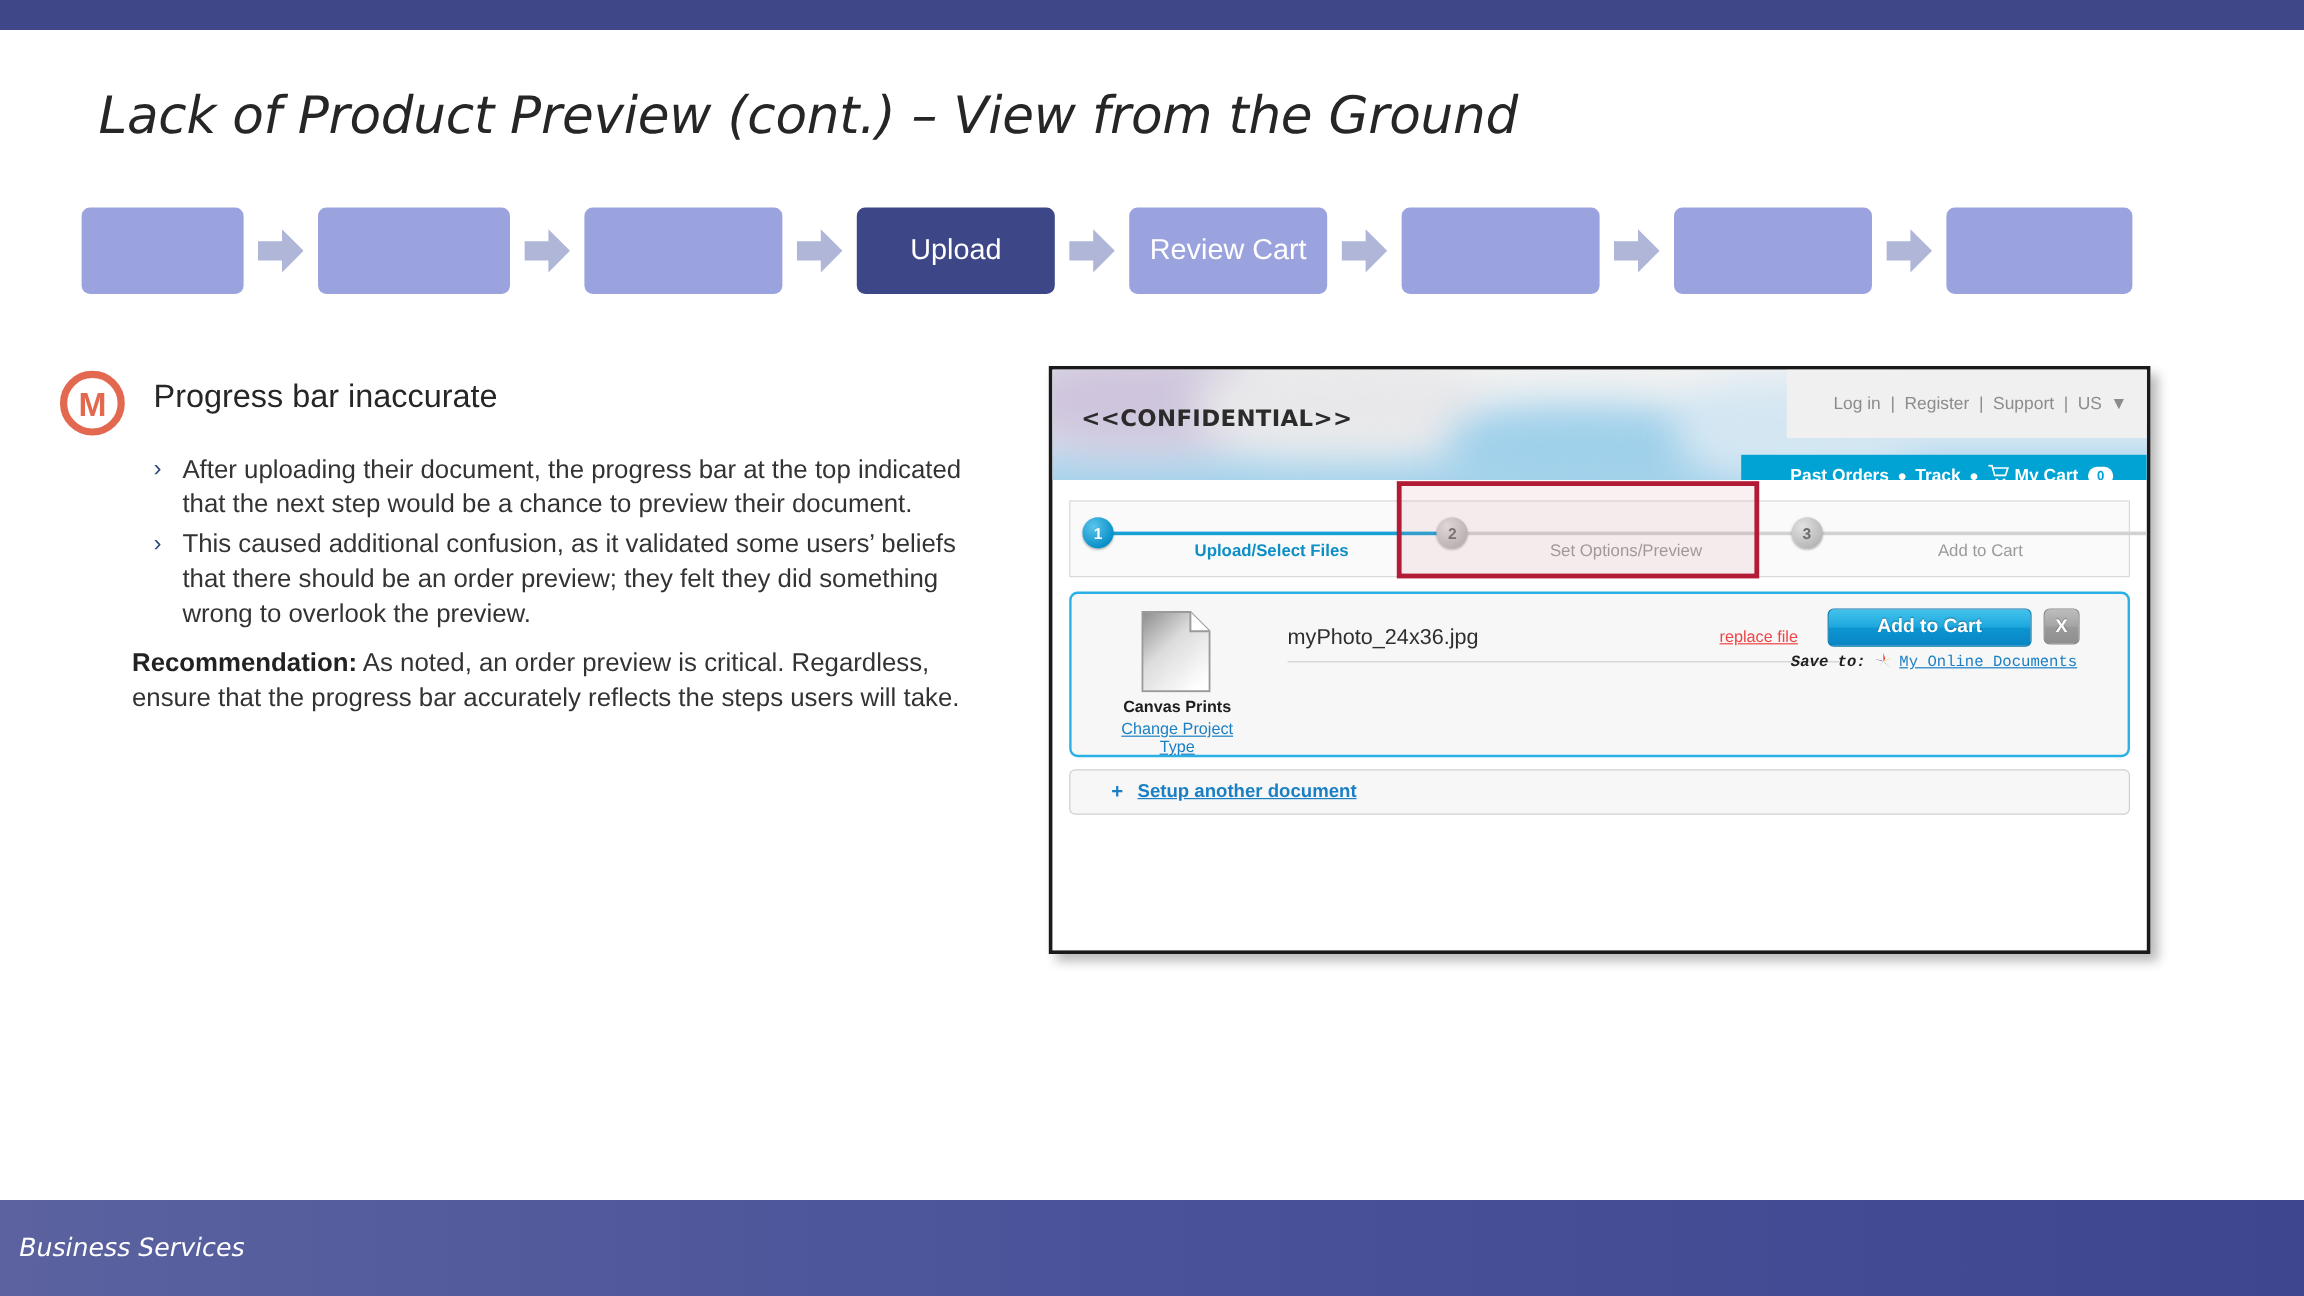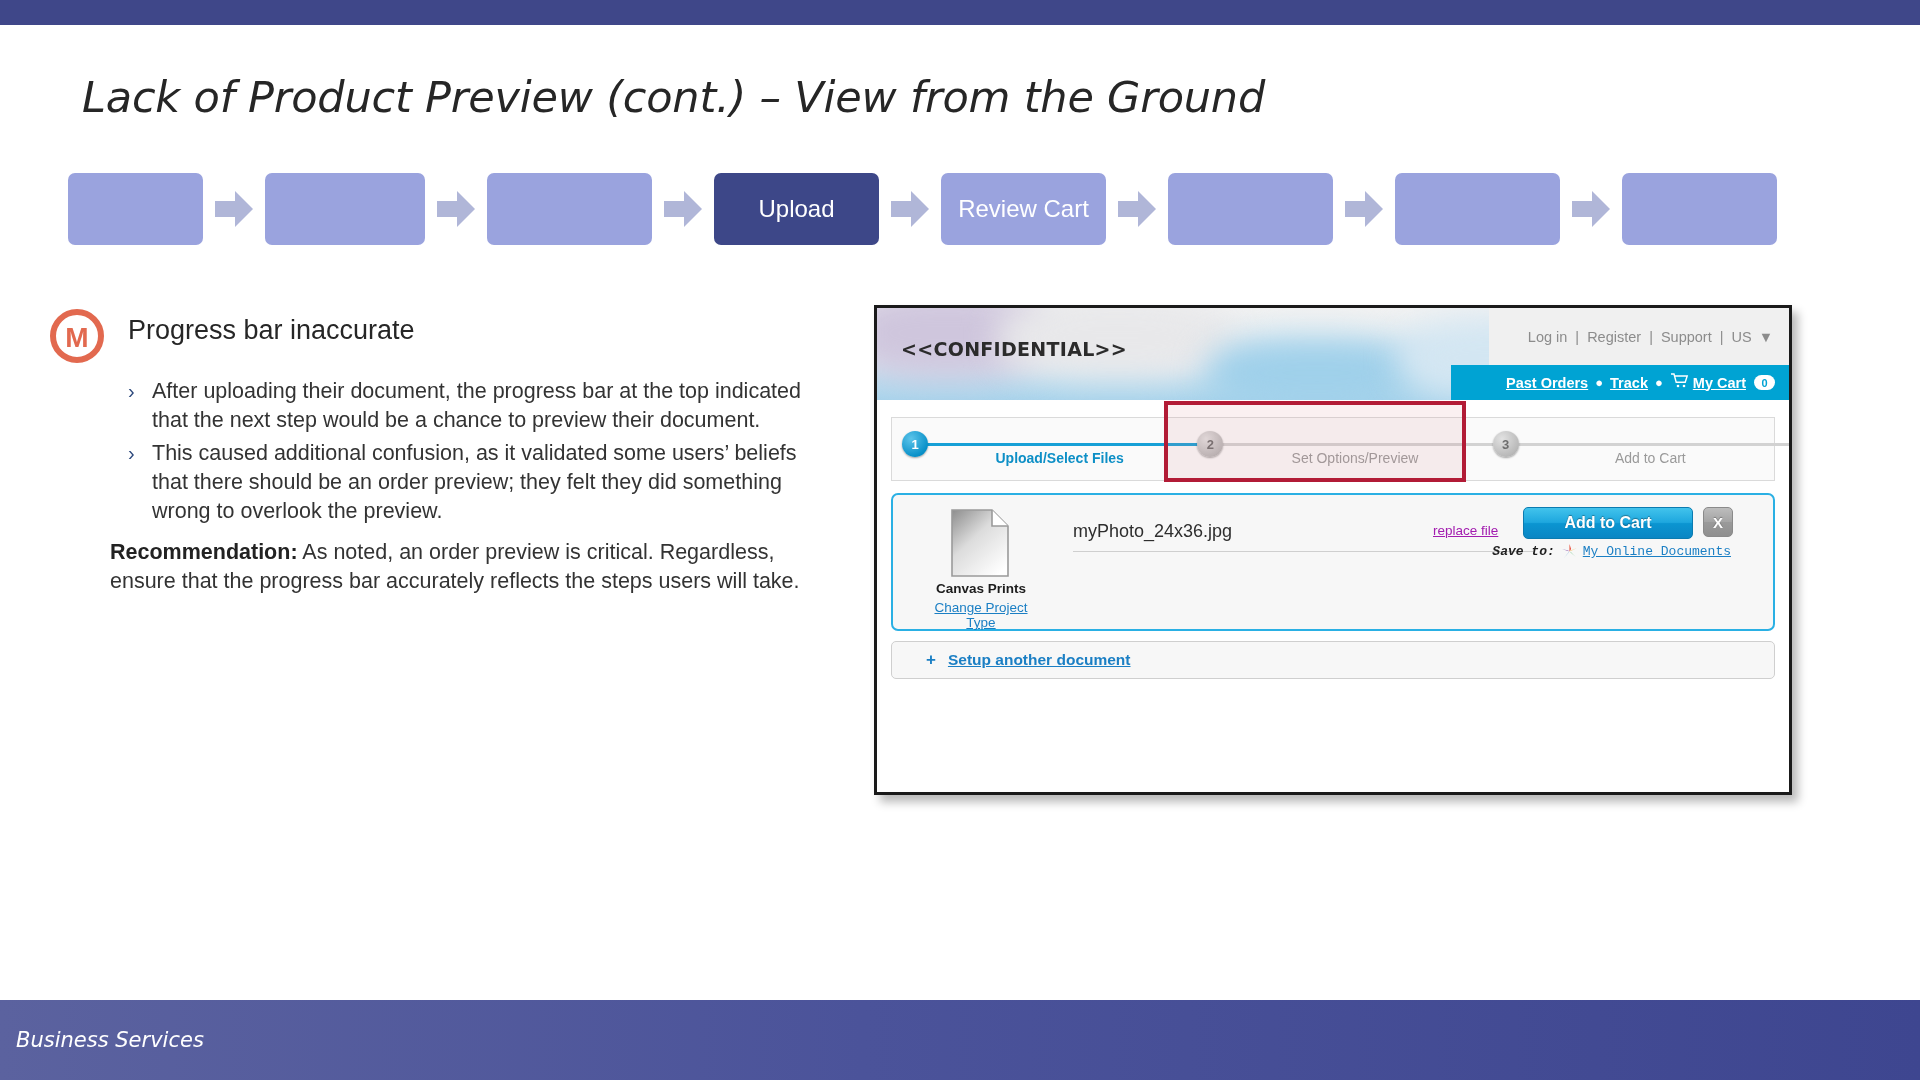--- a/index.html
+++ b/index.html
@@ -111,25 +111,25 @@
     z-index: 6;
   }
   .util-bar a, .util-bar span {
     font-size: 14.5px; color: #8c8c8c; text-decoration: none;
     font-family: "Liberation Sans", sans-serif;
   }
   .util-sep { margin: 0 8px; color: #c4c4c4; }
   .caret { font-size: 11px; margin-left: 7px; color: #6f6f6f; }
 
   .cart-bar {
-    position: absolute; right: 0; top: 57px;
+    position: absolute; right: 0; top: 71px;
     width: 338px; height: 35px;
     background: #00a3d3;
     display: flex; align-items: center; justify-content: flex-end;
-    padding-right: 14px; z-index: 6;
+    padding-right: 28px; z-index: 6;
   }
   .cart-bar a {
     color: #ffffff; text-decoration: underline;
     font-size: 14.5px; font-weight: bold;
     font-family: "Liberation Sans", sans-serif;
   }
   .dotsep { color:#fff; margin: 0 7px; font-size: 13px; }
   .cart-count {
     display: inline-flex; align-items: center; justify-content: center;
     width: 21px; height: 15px; border-radius: 9px;
@@ -191,21 +191,21 @@
     position: absolute; left: 180px; top: 26px;
     font-size: 18px; color: #2e2e2e;
     font-family: "Liberation Sans", sans-serif;
   }
   .file-rule {
     position: absolute; left: 180px; top: 56px; width: 460px; height: 1px;
     background: #cfcfcf;
   }
   .replace-file {
     position: absolute; left: 540px; top: 28px;
-    font-size: 13.5px; color: #a21caf; text-decoration: underline;
+    font-size: 13.5px; color: #ef4444; text-decoration: underline;
     font-family: "Liberation Sans", sans-serif;
   }
   .add-cart-btn {
     position: absolute; right: 80px; top: 12px;
     width: 170px; height: 32px; border-radius: 5px;
     background: linear-gradient(to bottom, #42c3ec 0%, #1ea7de 48%, #0b95d1 52%, #0a86c4 100%);
     border: 1px solid #0b7bb0;
     display: flex; align-items: center; justify-content: center;
     color: #fff; font-size: 16px; font-weight: bold;
     text-shadow: 0 -1px 1px rgba(0,0,0,.35);

